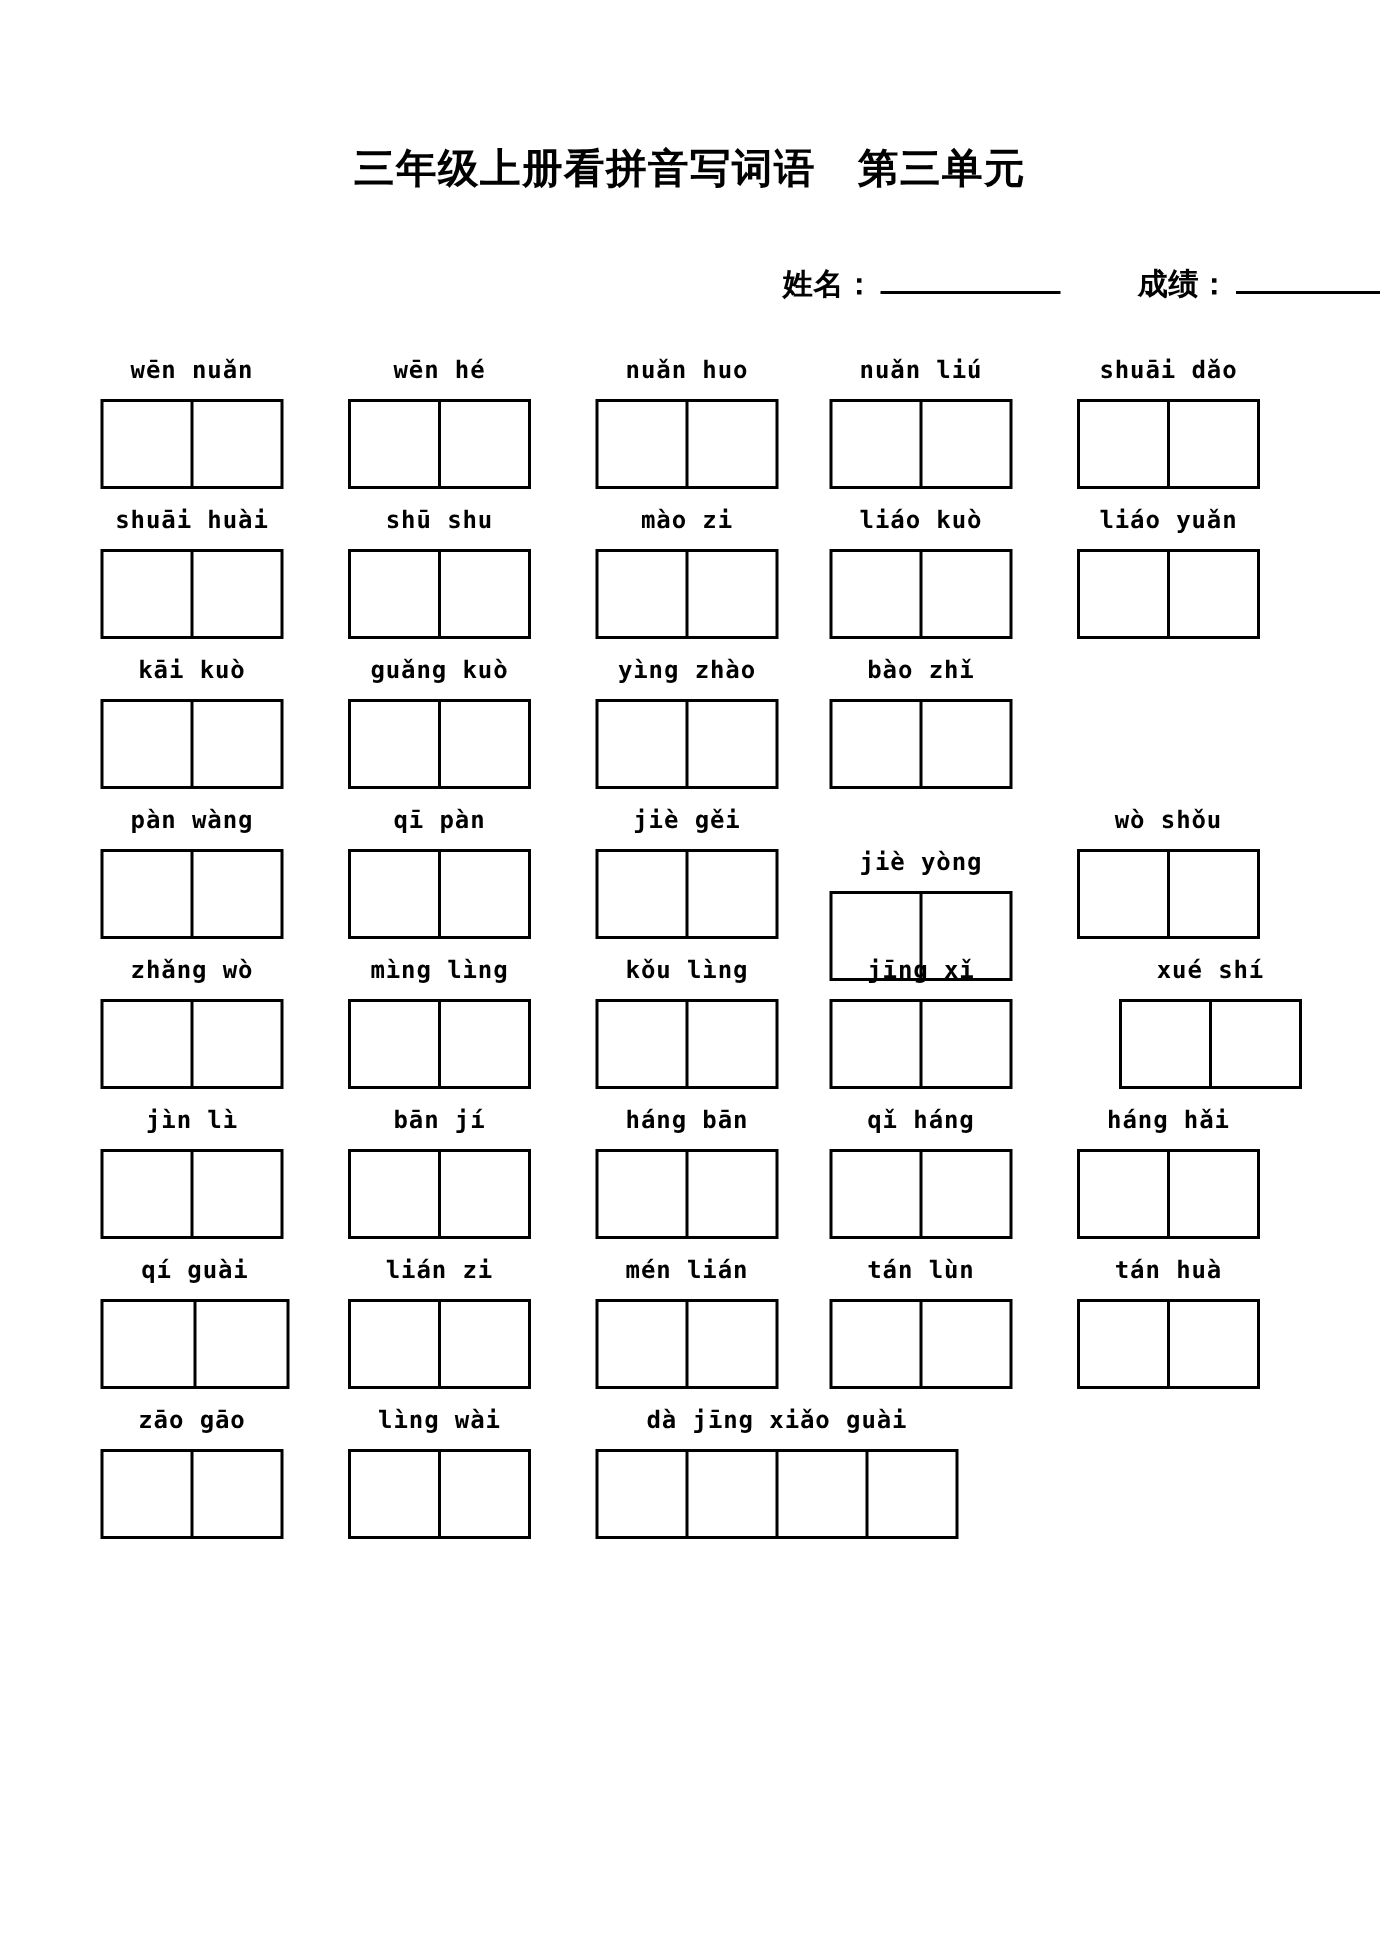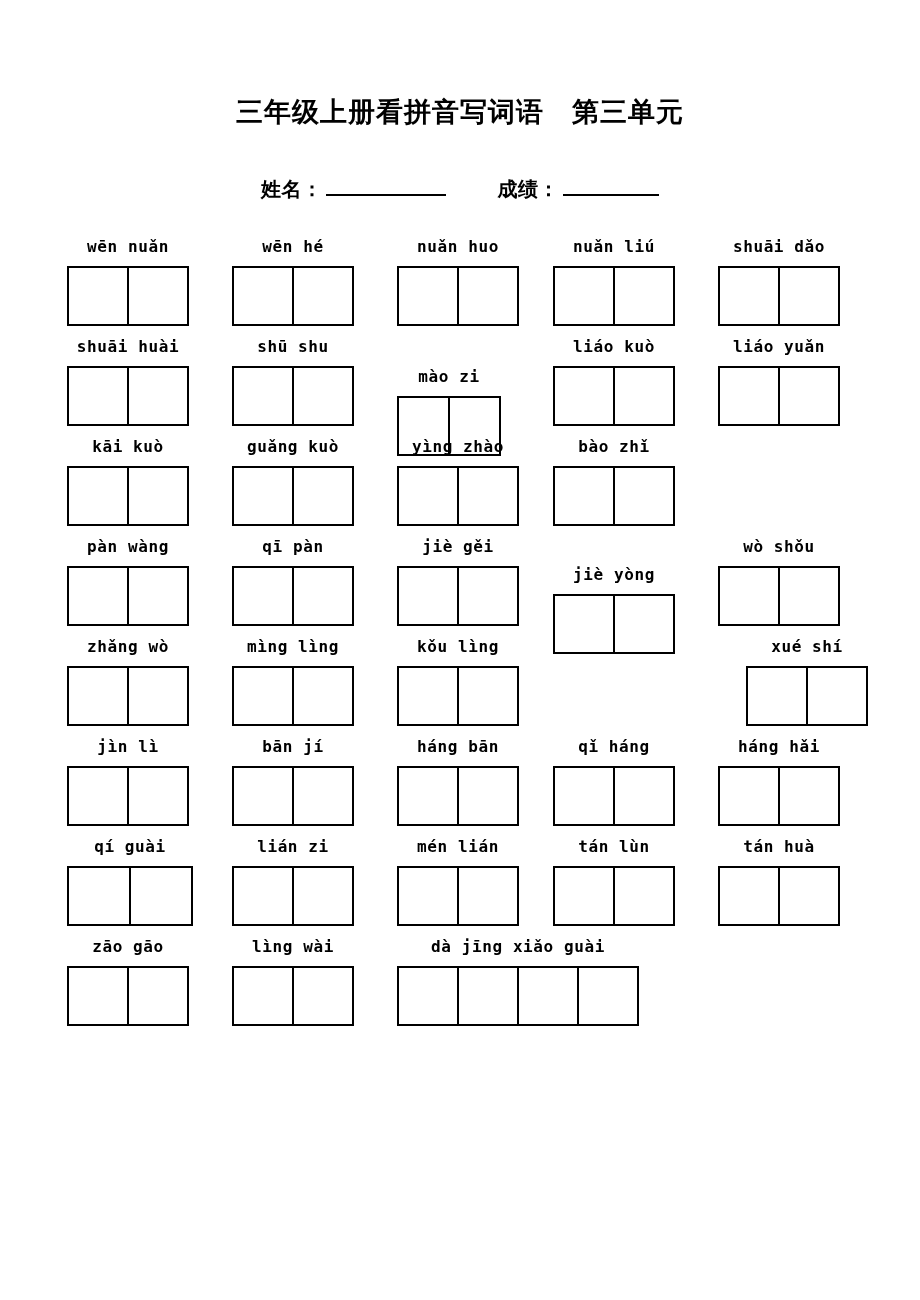--- a/index.html
+++ b/index.html
@@ -35,21 +35,21 @@
     letter-spacing: 1px;
     white-space: pre;
     line-height: 1.2;
   }
 
   .meta-row {
     position: absolute;
     left: 0;
     top: 176px;
     width: 920px;
-    text-align: center;
+    text-align: right;
     font-size: 20px;
     font-weight: bold;
     white-space: nowrap;
   }
   .meta-field {
     display: inline-block;
     vertical-align: baseline;
   }
   .meta-label {
     display: inline-block;
@@ -171,21 +171,21 @@
             <div class="tian-cell"></div>
           </div>
         </div>
         <div class="ex-item" style="left: 232px; width: 122px;">
           <div class="pinyin">shū shu</div>
           <div class="tian-box">
             <div class="tian-cell"></div>
             <div class="tian-cell"></div>
           </div>
         </div>
-        <div class="ex-item" style="left: 397px; width: 104px; margin-top: 30px;">
+        <div class="ex-item" style="left: 397px; width: 122px;">
           <div class="pinyin">mào zi</div>
           <div class="tian-box">
             <div class="tian-cell"></div>
             <div class="tian-cell"></div>
           </div>
         </div>
         <div class="ex-item" style="left: 553px; width: 122px;">
           <div class="pinyin">liáo kuò</div>
           <div class="tian-box">
             <div class="tian-cell"></div>
@@ -282,20 +282,27 @@
             <div class="tian-cell"></div>
           </div>
         </div>
         <div class="ex-item" style="left: 397px; width: 122px;">
           <div class="pinyin">kǒu lìng</div>
           <div class="tian-box">
             <div class="tian-cell"></div>
             <div class="tian-cell"></div>
           </div>
         </div>
+        <div class="ex-item" style="left: 553px; width: 122px;">
+          <div class="pinyin">jīng xǐ</div>
+          <div class="tian-box">
+            <div class="tian-cell"></div>
+            <div class="tian-cell"></div>
+          </div>
+        </div>
         <div class="ex-item" style="left: 718px; width: 122px; padding-left: 28px;">
           <div class="pinyin">xué shí</div>
           <div class="tian-box">
             <div class="tian-cell"></div>
             <div class="tian-cell"></div>
           </div>
         </div>
       </div>
       <div class="ex-row" style="height: 100px;">
         <div class="ex-item" style="left: 67px; width: 122px;">

